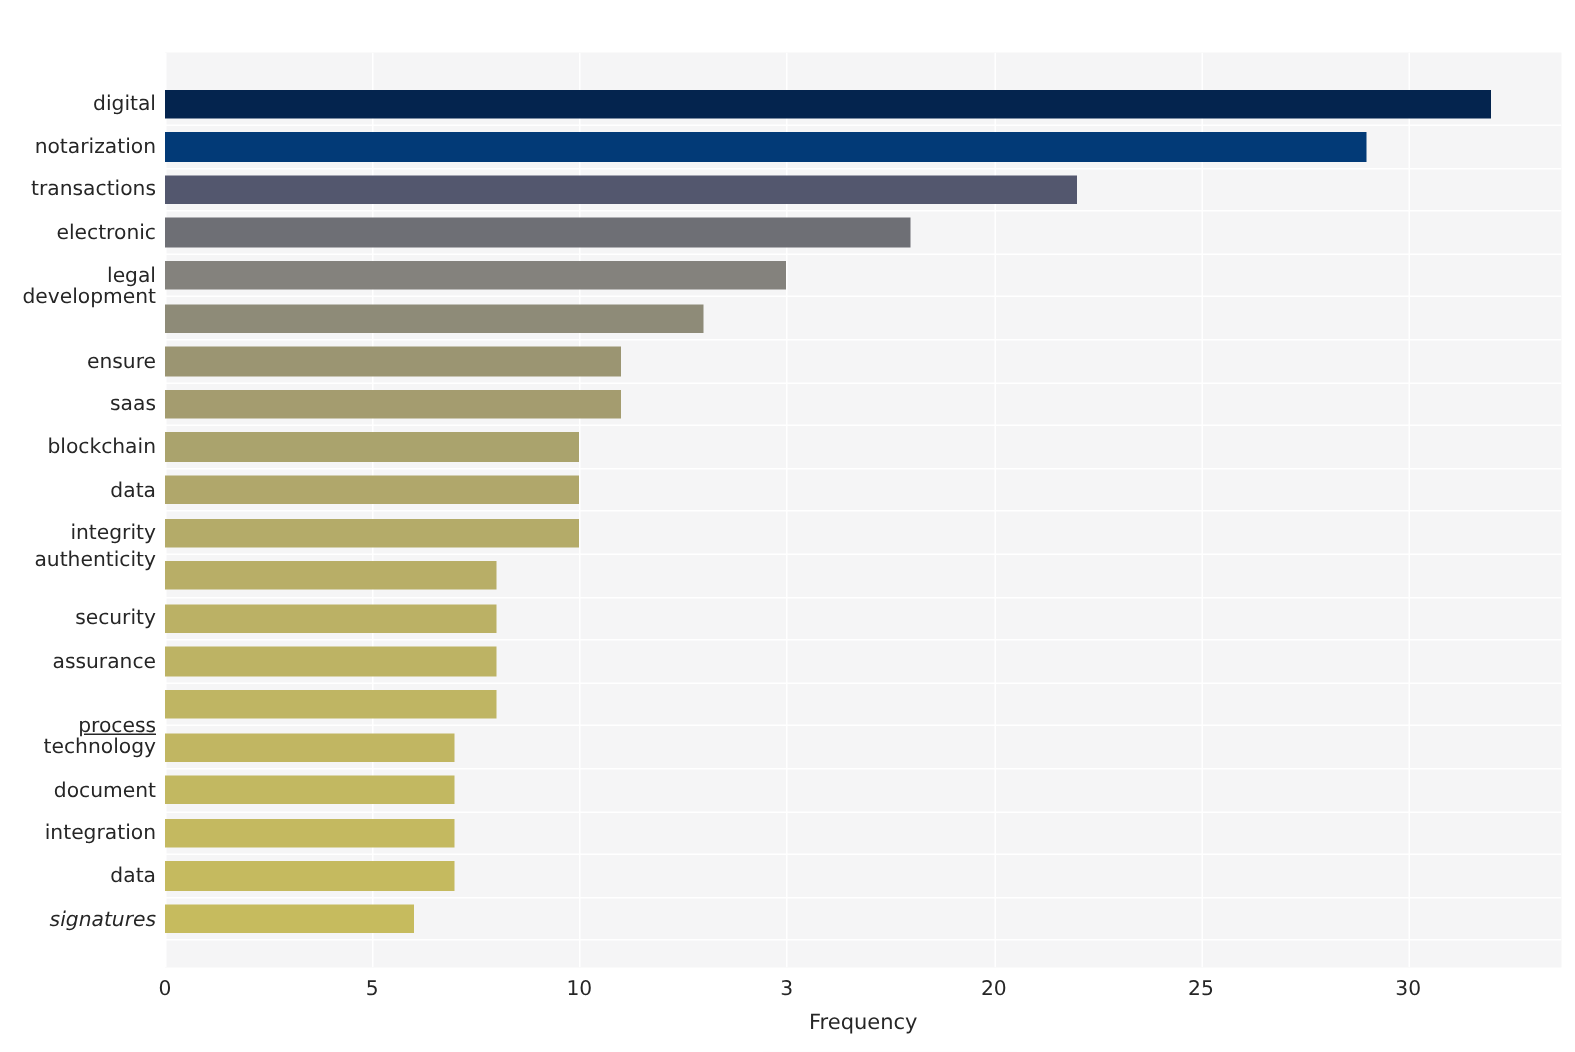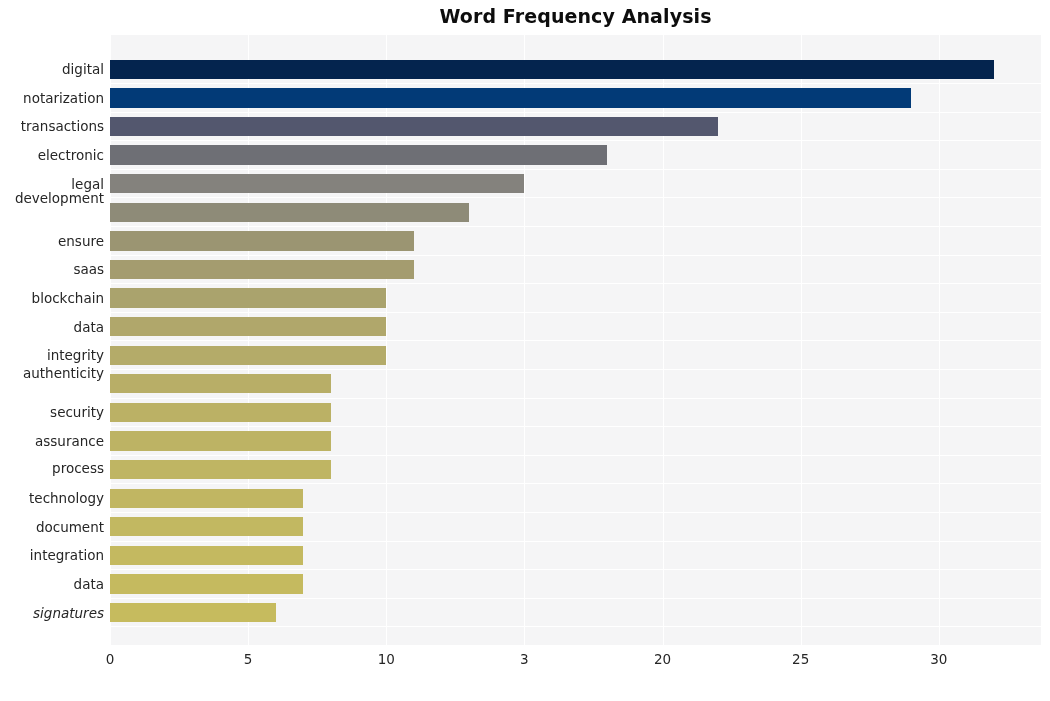--- a/index.html
+++ b/index.html
@@ -118,21 +118,20 @@
     font-size: 14px;
     color: #262626;
     white-space: nowrap;
   }
 </style>
 </head>
 <body>
 
 <div id="figure">
 
-  <div id="chart-title">Word Frequency Analysis</div>
 
   <div id="plot-area" style="background: rgb(245, 245, 246);">
       <div class="gridline-v" style="left: 0px; background: rgb(255, 255, 255);"></div>
       <div class="gridline-v" style="left: 138.131px; background: rgb(255, 255, 255);"></div>
       <div class="gridline-v" style="left: 276.261px; background: rgb(255, 255, 255);"></div>
       <div class="gridline-v" style="left: 414.392px; background: rgb(255, 255, 255);"></div>
       <div class="gridline-v" style="left: 552.522px; background: rgb(255, 255, 255);"></div>
       <div class="gridline-v" style="left: 690.653px; background: rgb(255, 255, 255);"></div>
       <div class="gridline-v" style="left: 828.783px; background: rgb(255, 255, 255);"></div>
       <div class="bar-row" style="top: 20.0141px; height: 28.5915px; width: 931px;">
@@ -225,32 +224,33 @@
       <div class="ytick" style="top: 141.676px;">legal</div>
       <div class="ytick" style="top: 156px;">development</div>
       <div class="ytick" style="top: 198.859px;">ensure</div>
       <div class="ytick" style="top: 227.45px;">saas</div>
       <div class="ytick" style="top: 256.042px;">blockchain</div>
       <div class="ytick" style="top: 284.633px;">data</div>
       <div class="ytick" style="top: 313.225px;">integrity</div>
       <div class="ytick" style="top: 331px;">authenticity</div>
       <div class="ytick" style="top: 370.408px;">security</div>
       <div class="ytick" style="top: 399px;">assurance</div>
-      <div class="ytick" style="top: 426px;">process</div>
+      <div class="ytick" style="top: 442px; text-decoration: underline;">process</div>
       <div class="ytick" style="top: 456.183px;">technology</div>
       <div class="ytick" style="top: 484.774px; margin-left: 42px;">document</div>
       <div class="ytick" style="top: 513.366px;">integration</div>
       <div class="ytick" style="top: 541.957px;">data</div>
       <div class="ytick" style="top: 570.549px; font-style: italic;">signatures</div>
     </div>
 
   <div id="xtick-layer">
       <div class="xtick" style="left: 110px;">0</div>
       <div class="xtick" style="left: 248.131px;">5</div>
       <div class="xtick" style="left: 386.261px;">10</div>
       <div class="xtick" style="left: 524.392px;">3</div>
       <div class="xtick" style="left: 662.522px;">20</div>
       <div class="xtick" style="left: 800.653px; text-align: right;">25</div>
       <div class="xtick" style="left: 938.783px;">30</div>
     </div>
 
+  <div id="xlabel">Frequency</div>
 
 </div>
 
 </body></html>

